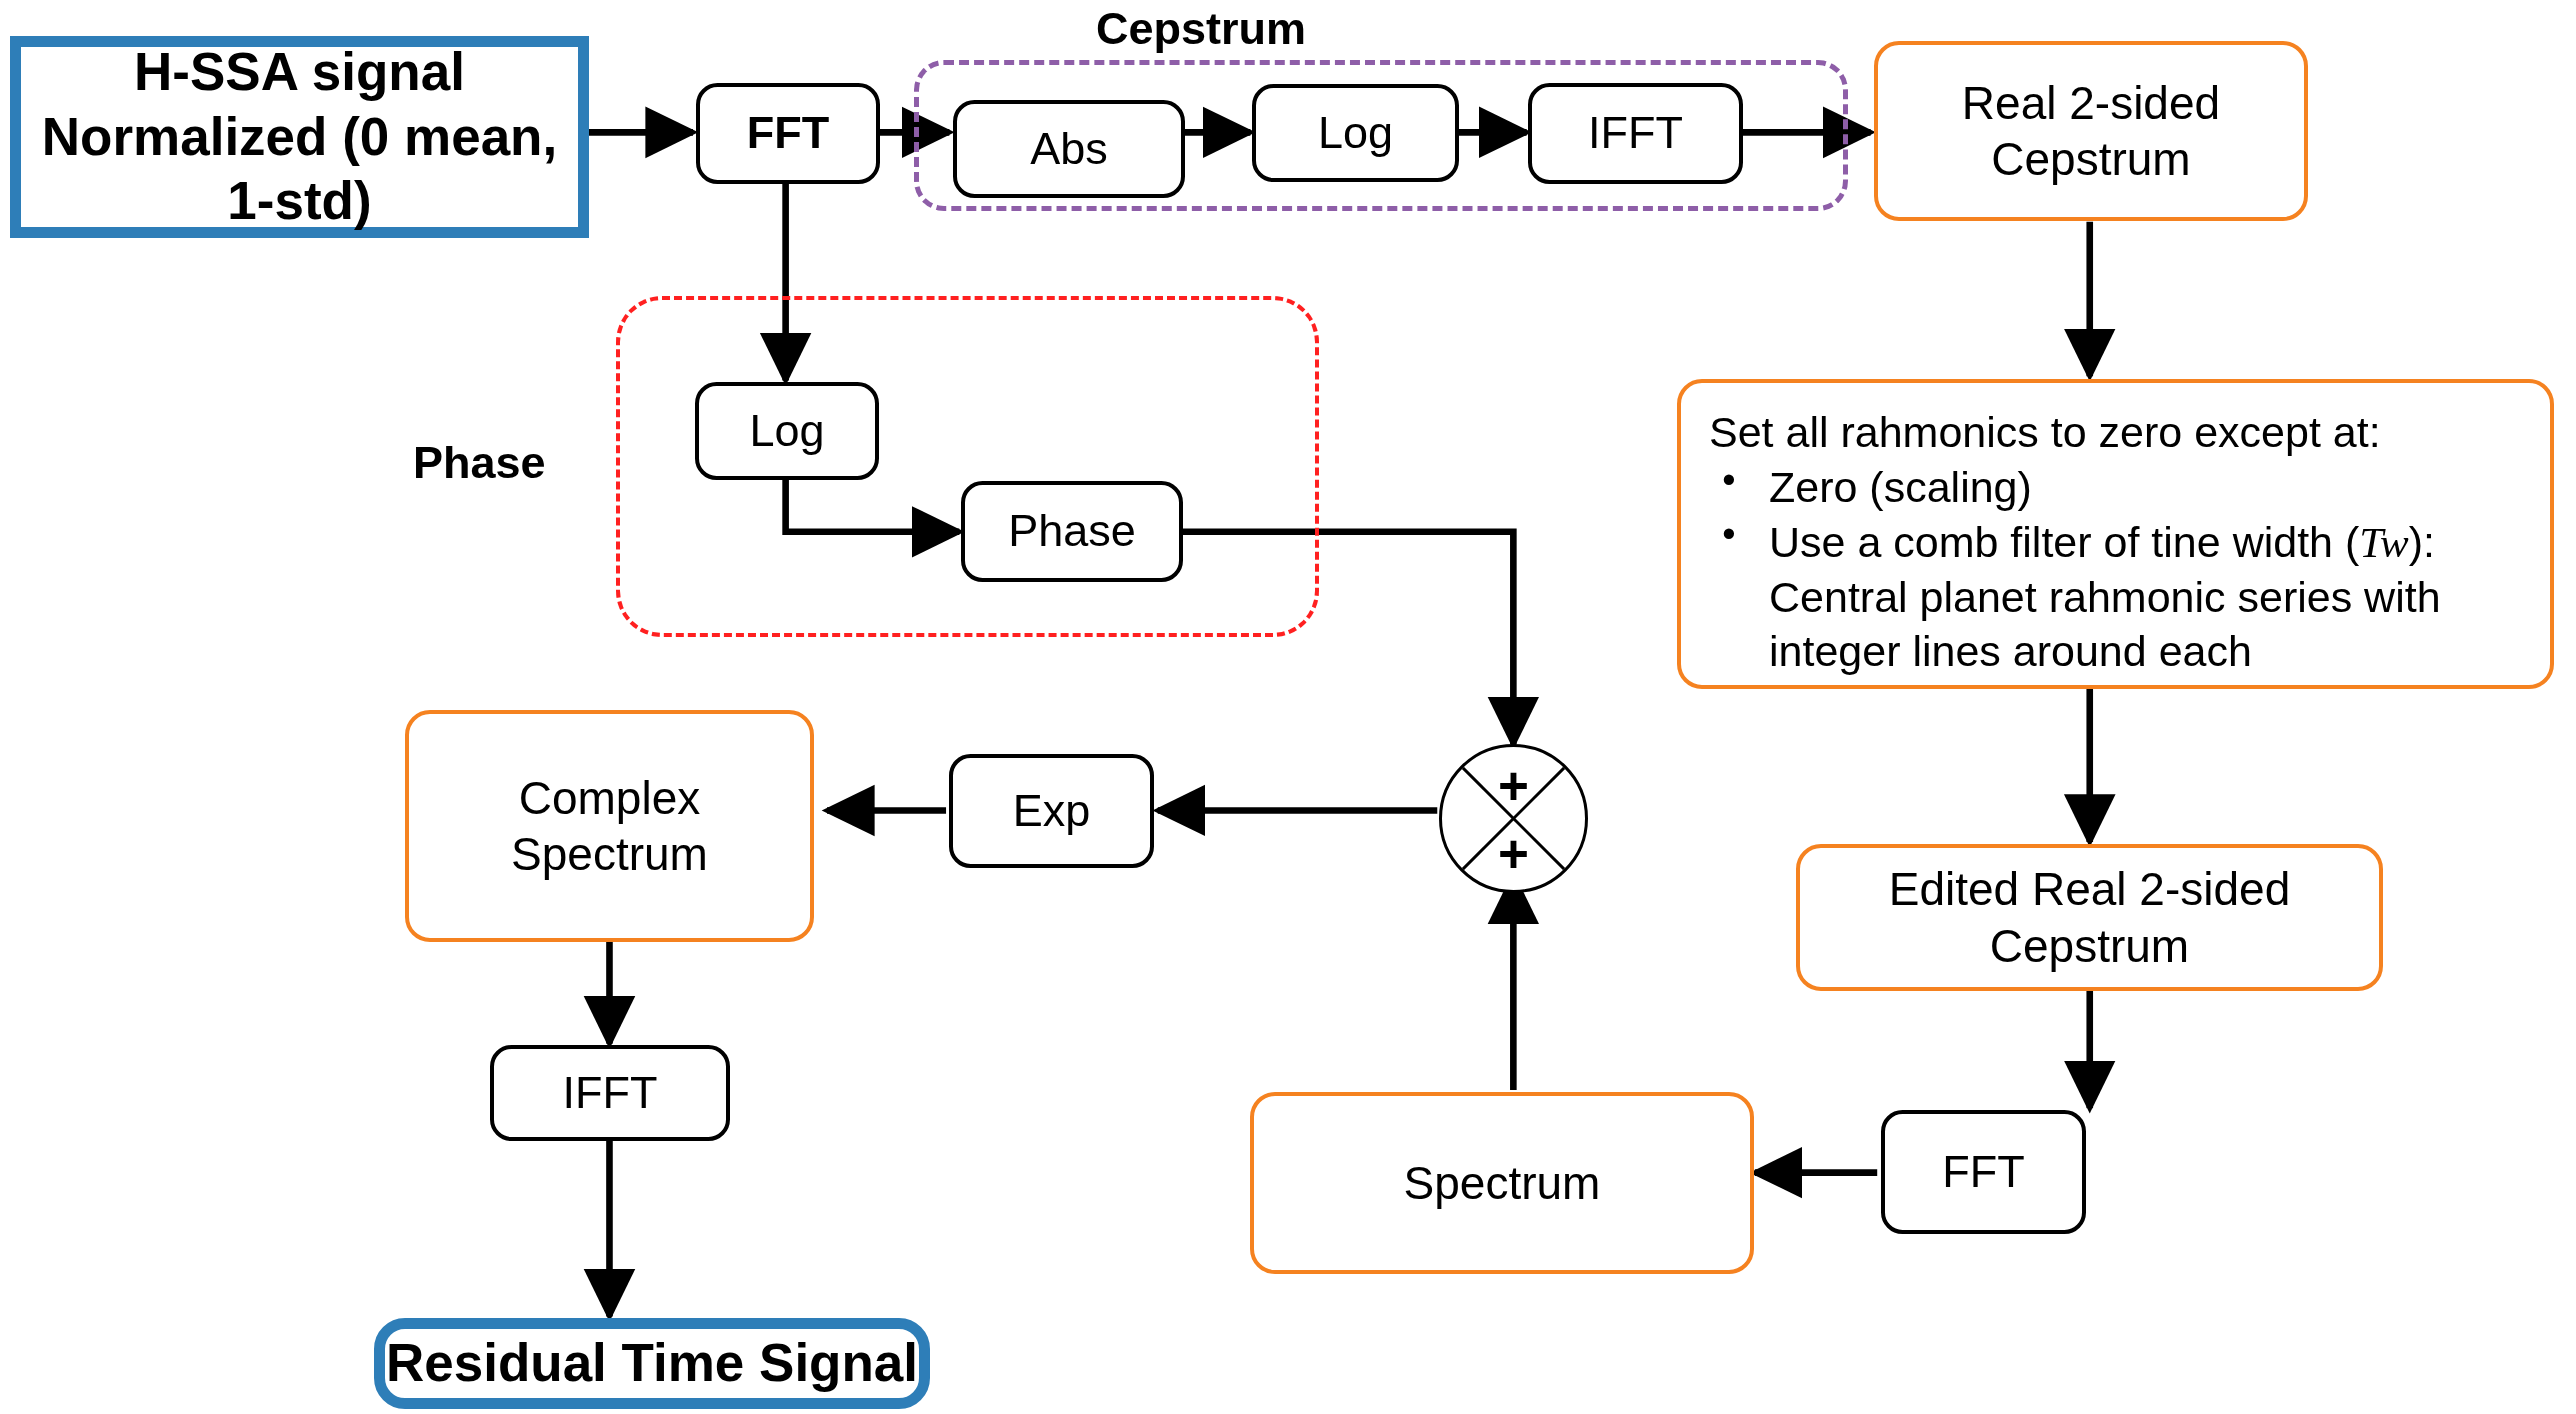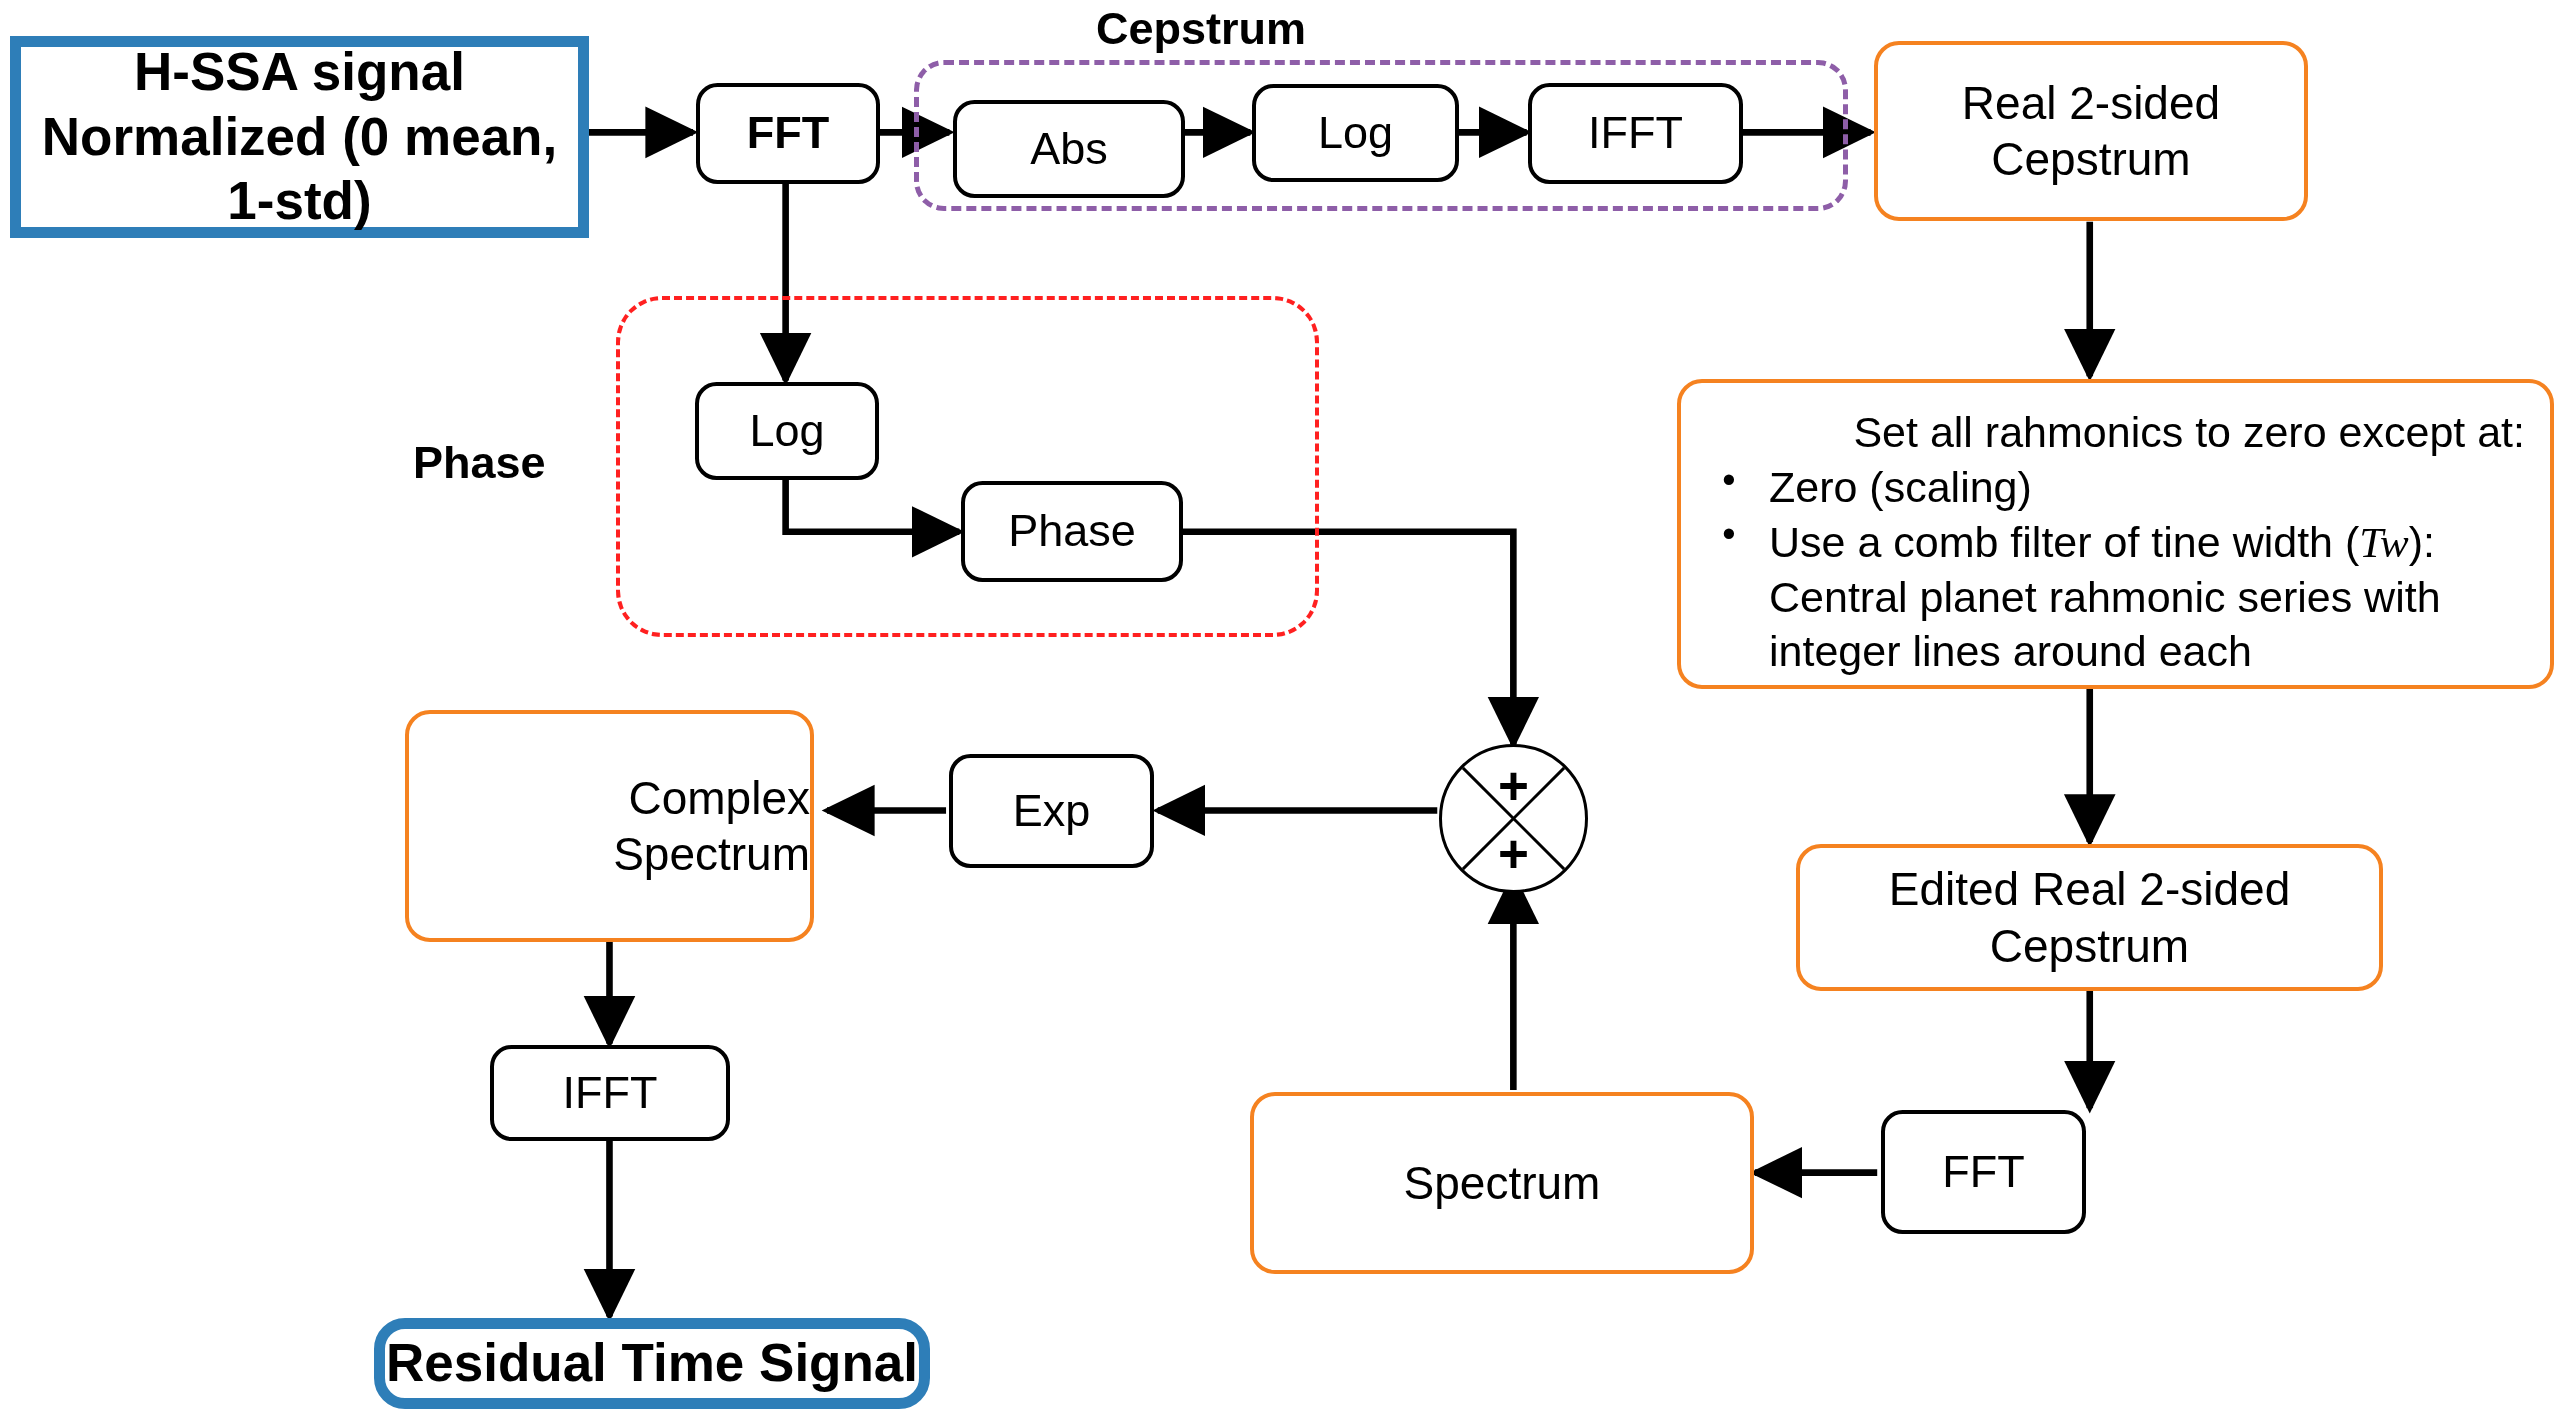--- a/index.html
+++ b/index.html
@@ -68,21 +68,21 @@
     position:absolute;
     box-sizing:border-box;
     border:4.1px solid #F58220;
     border-radius:25px;
     background:#ffffff;
     padding:21.5px 25px 18px 28px;
     font-size:43px;
     line-height:1.26;
     color:#000;
   }
-  .rule-box .lead{display:block;margin:0 0 1.7px 0;text-align:right;}
+  .rule-box .lead{display:block;margin:0 0 1.7px 0;}
   .rule-box ul{list-style:none;margin:0;padding:0;}
   .rule-box li{position:relative;padding-left:60px;margin:0;}
   .rule-box li::before{
     content:"\2022";
     position:absolute;left:13.2px;top:-3.3px;font-size:38px;line-height:1.26;
   }
   .ital{font-style:italic;font-family:"Liberation Serif", serif;}
 
   
   .sum{
@@ -225,21 +225,21 @@
       <line x1="85.4" y1="14.6" x2="14.6" y2="85.4" stroke="#000" stroke-width="2"></line>
     </svg>
     <span class="plus top">+</span>
     <span class="plus bot">+</span>
   </div>
 
   <div class="node proc" style="left:949px;top:754px;width:205px;height:114px;">
     <span>Exp</span>
   </div>
 
-  <div class="node data-orange stack" style="left:405px;top:710px;width:409px;height:232px;align-items:flex-end;">
+  <div class="node data-orange stack" style="left:405px;top:710px;width:409px;height:232px;">
     <span>Complex</span>
     <span>Spectrum</span>
   </div>
 
   <div class="node proc" style="left:490px;top:1045px;width:240px;height:96px;">
     <span>IFFT</span>
   </div>
 
   <div class="node term-blue" style="left:374px;top:1318px;width:556px;height:91px;border-radius:31px;">
     <span>Residual Time Signal</span>

